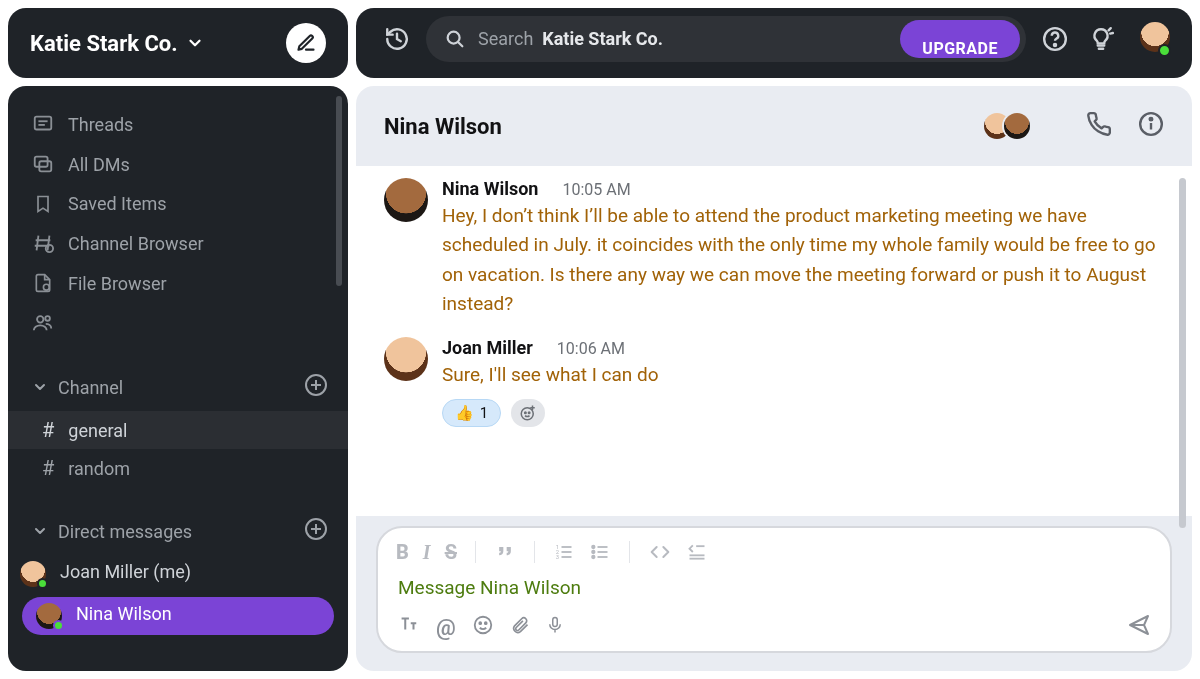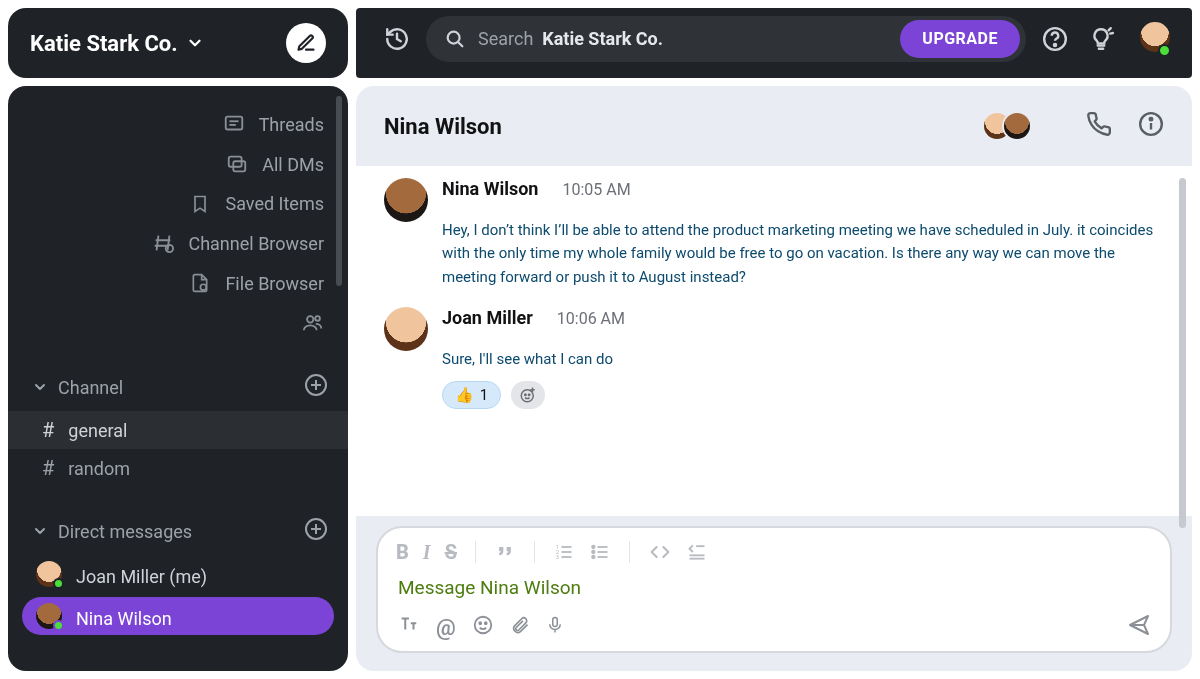--- a/index.html
+++ b/index.html
@@ -78,21 +78,20 @@
   border-radius: 3px;
 }
 .nav-item {
   display: flex;
   align-items: center;
   gap: 14px;
   padding: 9px 24px;
   color: #9da2a8;
   font-size: 18px;
   cursor: pointer;
-  justify-content: flex-end;
 }
 .nav-item .icon { width: 22px; display: flex; align-items: center; justify-content: center; }
 .nav-item svg { opacity: .85; }
 .section-header {
   display: flex;
   align-items: center;
   color: #9da2a8;
   font-size: 18px;
   padding: 10px 20px 10px 24px;
   cursor: pointer;
@@ -107,23 +106,23 @@
   color: #9da2a8;
   font-size: 18px;
   cursor: pointer;
 }
 .ch-row.active {
   background: #2b2e33;
   color: #cfd3d8;
 }
 .dm-row {
   display: flex;
-  align-items: flex-end;
+  align-items: flex-start;
   gap: 14px;
-  padding: 6px 24px 6px 28px;
+  padding: 6px 24px 6px 12px;
   color: #cfd3d8;
   font-size: 18px;
   cursor: pointer;
   border-radius: 20px;
 }
 .dm-row.selected {
   background: #7b44d6;
   color: #fff;
   margin: 4px 14px 4px 14px;
   padding-left: 14px;
@@ -145,21 +144,21 @@
   height: 11px;
   background: #4ade3a;
   border-radius: 50%;
   border: 2px solid #1f2328;
 }
 .dm-row.selected .presence { border-color: #7b44d6; }
 
 
 .topbar {
   background: #1f2328;
-  border-radius: 4px;
+  border-radius: 18px;
   height: 70px;
   display: flex;
   align-items: center;
   padding: 0 22px 9px 28px;
   gap: 16px;
 }
 .icon-btn {
   color: #cfd3d8;
   display: flex;
   align-items: center;
@@ -181,21 +180,21 @@
 .upgrade-btn {
   background: #7b44d6;
   color: #fff;
   font-weight: 700;
   letter-spacing: .5px;
   font-size: 16px;
   height: 38px;
   border-radius: 19px;
   padding: 0 22px;
   display: flex;
-  align-items: center;
+  align-items: flex-end;
   cursor: pointer;
   margin-left: auto;
 }
 .top-right-icons {
   display: flex;
   gap: 20px;
   align-items: center;
 }
 .top-avatar { position: relative; margin-left: 6px; }
 .top-avatar .presence { border-color: #1f2328; width: 13px; height: 13px; bottom: -1px; right: -1px; }
@@ -254,21 +253,21 @@
   padding: 8px 28px 10px 28px;
 }
 .msg .body-col { flex: 1; }
 .msg-head {
   display: flex;
   align-items: baseline;
   gap: 10px;
 }
 .msg-sender { font-weight: 700; font-size: 18px; color: #121214; }
 .msg-time { color: #6c7076; font-size: 16px; margin-left: 14px; }
-.msg-text { font-size: 15px; color: #0c4a6e; line-height: 1.55; margin-top: 20px; }
+.msg-text { font-size: 19px; color: #a16207; line-height: 1.55; margin-top: 2px; }
 .reactions { display: flex; gap: 10px; margin-top: 10px; }
 .reaction {
   background: #d6e9fb;
   border: 1px solid #b7d8f5;
   border-radius: 14px;
   height: 28px;
   padding: 0 12px;
   display: flex;
   align-items: center;
   gap: 6px;

